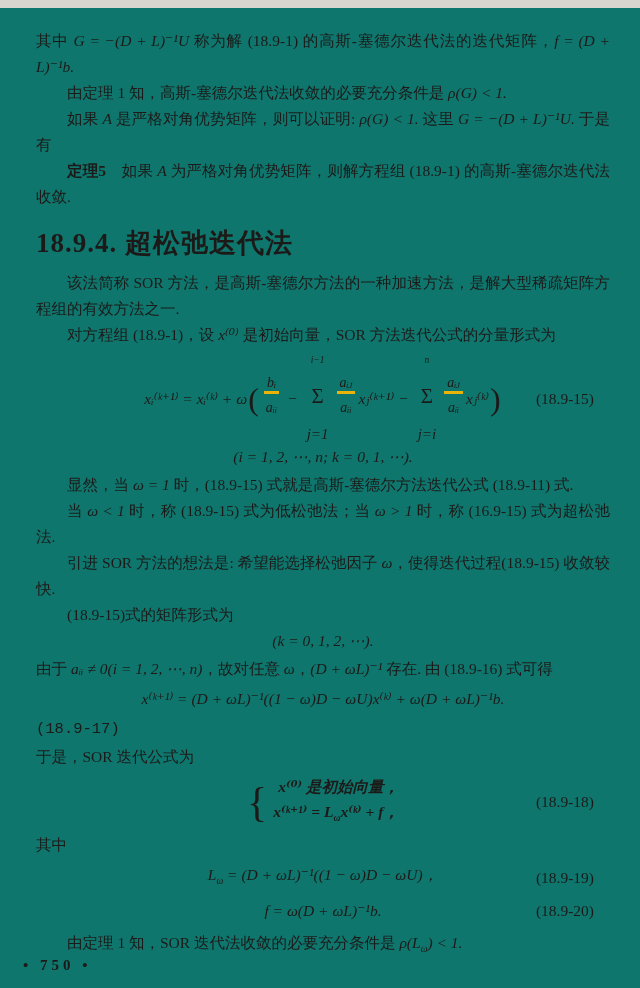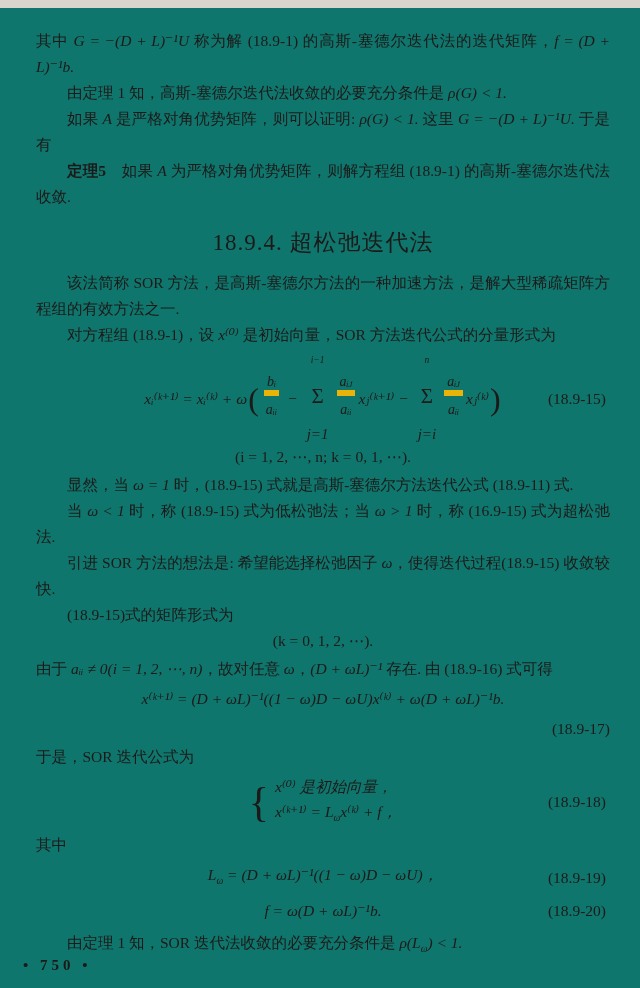--- a/index.html
+++ b/index.html
@@ -15,62 +15,62 @@
     overflow:hidden;
     box-sizing:border-box;
     padding:20px 30px 0 36px;
   }
   p.para{margin:0;text-align:justify;}
   p.ind{text-indent:2em;}
   .b{font-weight:bold;}
   .m{font-style:italic;}
   sub{font-size:0.62em;font-style:italic;}
   h2.section-heading{
-    font-size:23px;
-    font-weight:normal;
+    font-size:27px;
+    font-weight:bold;
     margin:20px 0 14px 0;
     letter-spacing:1px;
-    text-align:center;
   }
   
   .eq{
     position:relative;
     display:flex;
     align-items:center;
     justify-content:center;
     margin:4px 0 2px 0;
     font-style:italic;
   }
   .eq .eqnum{
     position:absolute;
-    right:4px;
+    right:16px;
     font-style:normal;
     white-space:nowrap;
   }
   .eq-sub{
     text-align:center;
+    font-style:italic;
     margin:0 0 2px 0;
   }
   .eq-body{display:inline-flex;align-items:center;}
   .frac{
     display:inline-flex;flex-direction:column;align-items:center;
     vertical-align:middle;margin:0 3px;line-height:1.15;font-size:14px;
   }
-  .frac .num{border-bottom:6px solid #eab308;padding:0 3px;}
+  .frac .num{border-bottom:3px solid #eab308;padding:0 3px;}
   .frac .den{padding:6px 3px;}
   .sum{
     display:inline-flex;flex-direction:column;align-items:center;
     margin:0 5px;line-height:1;gap:20px;
   }
   .sum .lim-top{font-size:9.5px;line-height:1;}
   .sum .sigma{font-size:21px;line-height:1;font-style:normal;}
   .sum .lim-bot{font-size:15px;line-height:1;}
   .bigparen{font-size:32px;font-weight:300;line-height:1;font-style:normal;margin:0 1px;}
   .brace{font-size:42px;font-weight:300;line-height:1;font-style:normal;margin-right:6px;}
-  .case-lines{display:inline-flex;flex-direction:column;align-items:flex-start;line-height:25px;}
+  .case-lines{display:inline-flex;flex-direction:column;align-items:flex-end;line-height:25px;font-weight:bold;}
   .op{margin:0 4px;}
   .page-number{
     position:absolute;left:23px;bottom:18px;
     font-weight:bold;letter-spacing:4px;font-size:15px;
   }
 </style>
 </head>
 <body>
 
 <div class="page">
@@ -128,21 +128,21 @@
 
   <div class="eq-sub">(k = 0, 1, 2, ⋯).</div>
 
   <p class="para"><span>由于 </span><span class="m">aᵢᵢ ≠ 0(i = 1, 2, ⋯, n)</span><span>，故对任意 </span><span class="m">ω</span><span>，</span><span class="m">(D + ωL)⁻¹</span><span> 存在. 由 (18.9-16) 式可得</span></p>
 
   <div class="eq">
     <div class="eq-body">
       <span>x⁽ᵏ⁺¹⁾ = (D + ωL)⁻¹((1 − ω)D − ωU)x⁽ᵏ⁾ + ω(D + ωL)⁻¹b.</span>
     </div>
   </div>
-  <div class="eq" style="justify-content:flex-end;">
+  <div class="eq" style="justify-content:flex-start;font-family:Liberation Mono, monospace;">
     <span class="eqnum" style="position:static;">(18.9-17)</span>
   </div>
 
   <p class="para"><span>于是，SOR 迭代公式为</span></p>
 
   <div class="eq">
     <div class="eq-body">
       <span class="brace">{</span>
       <span class="case-lines">
         <span><span class="m">x⁽⁰⁾</span><span> 是初始向量，</span></span>

